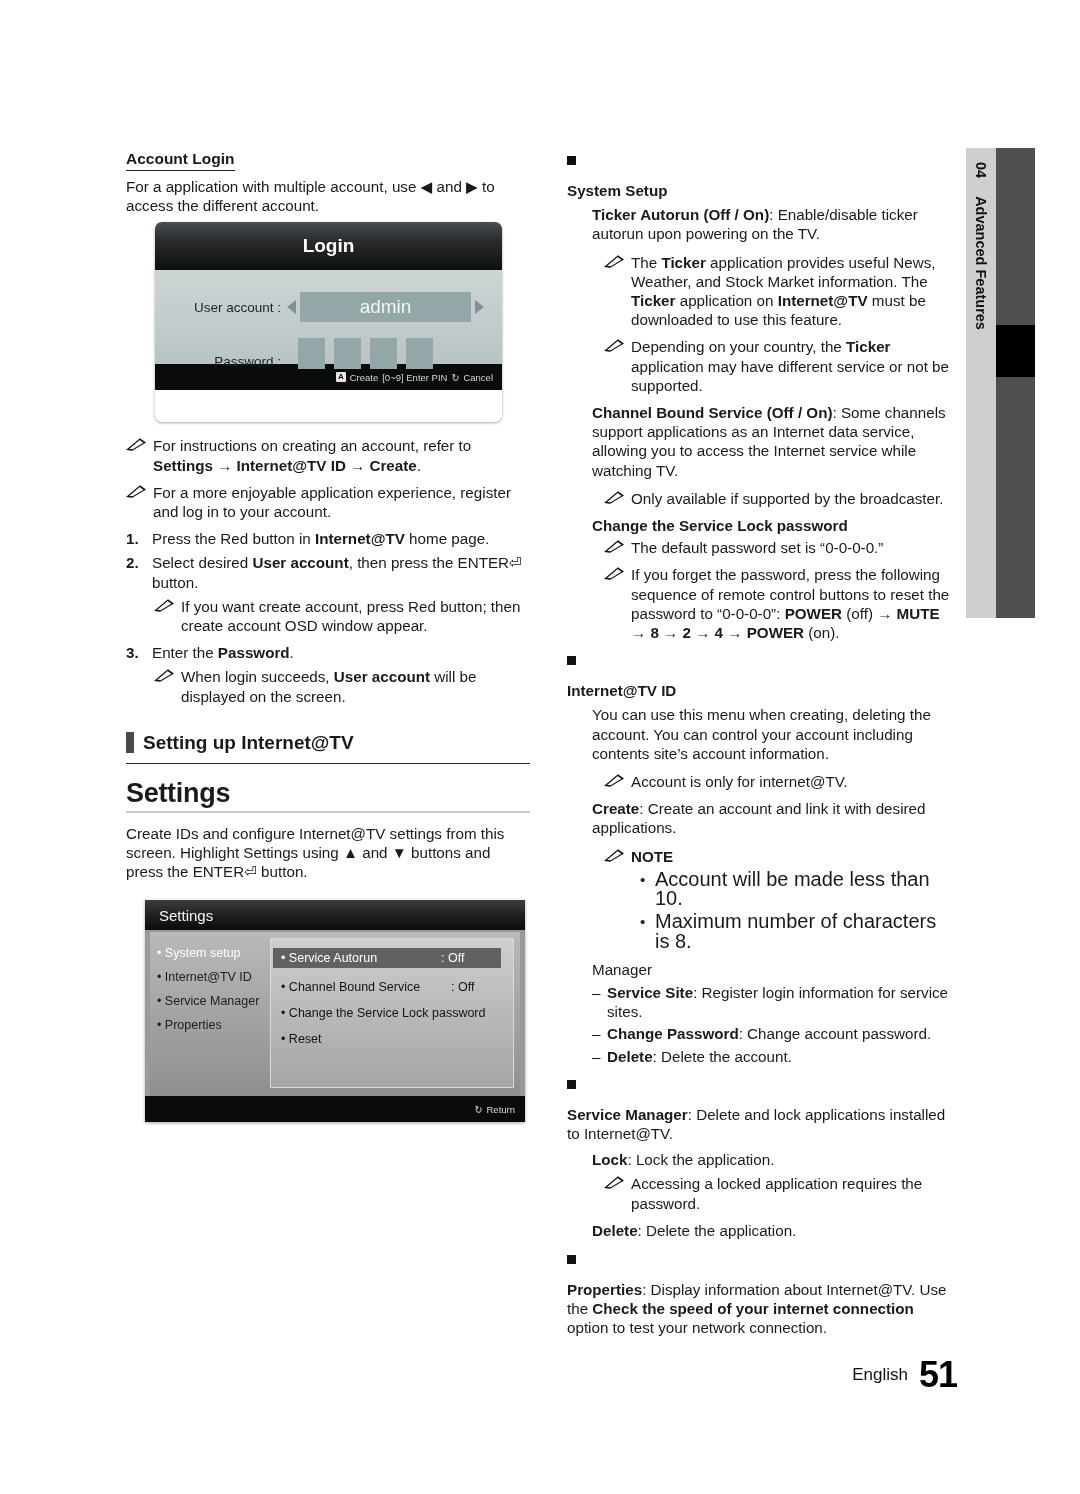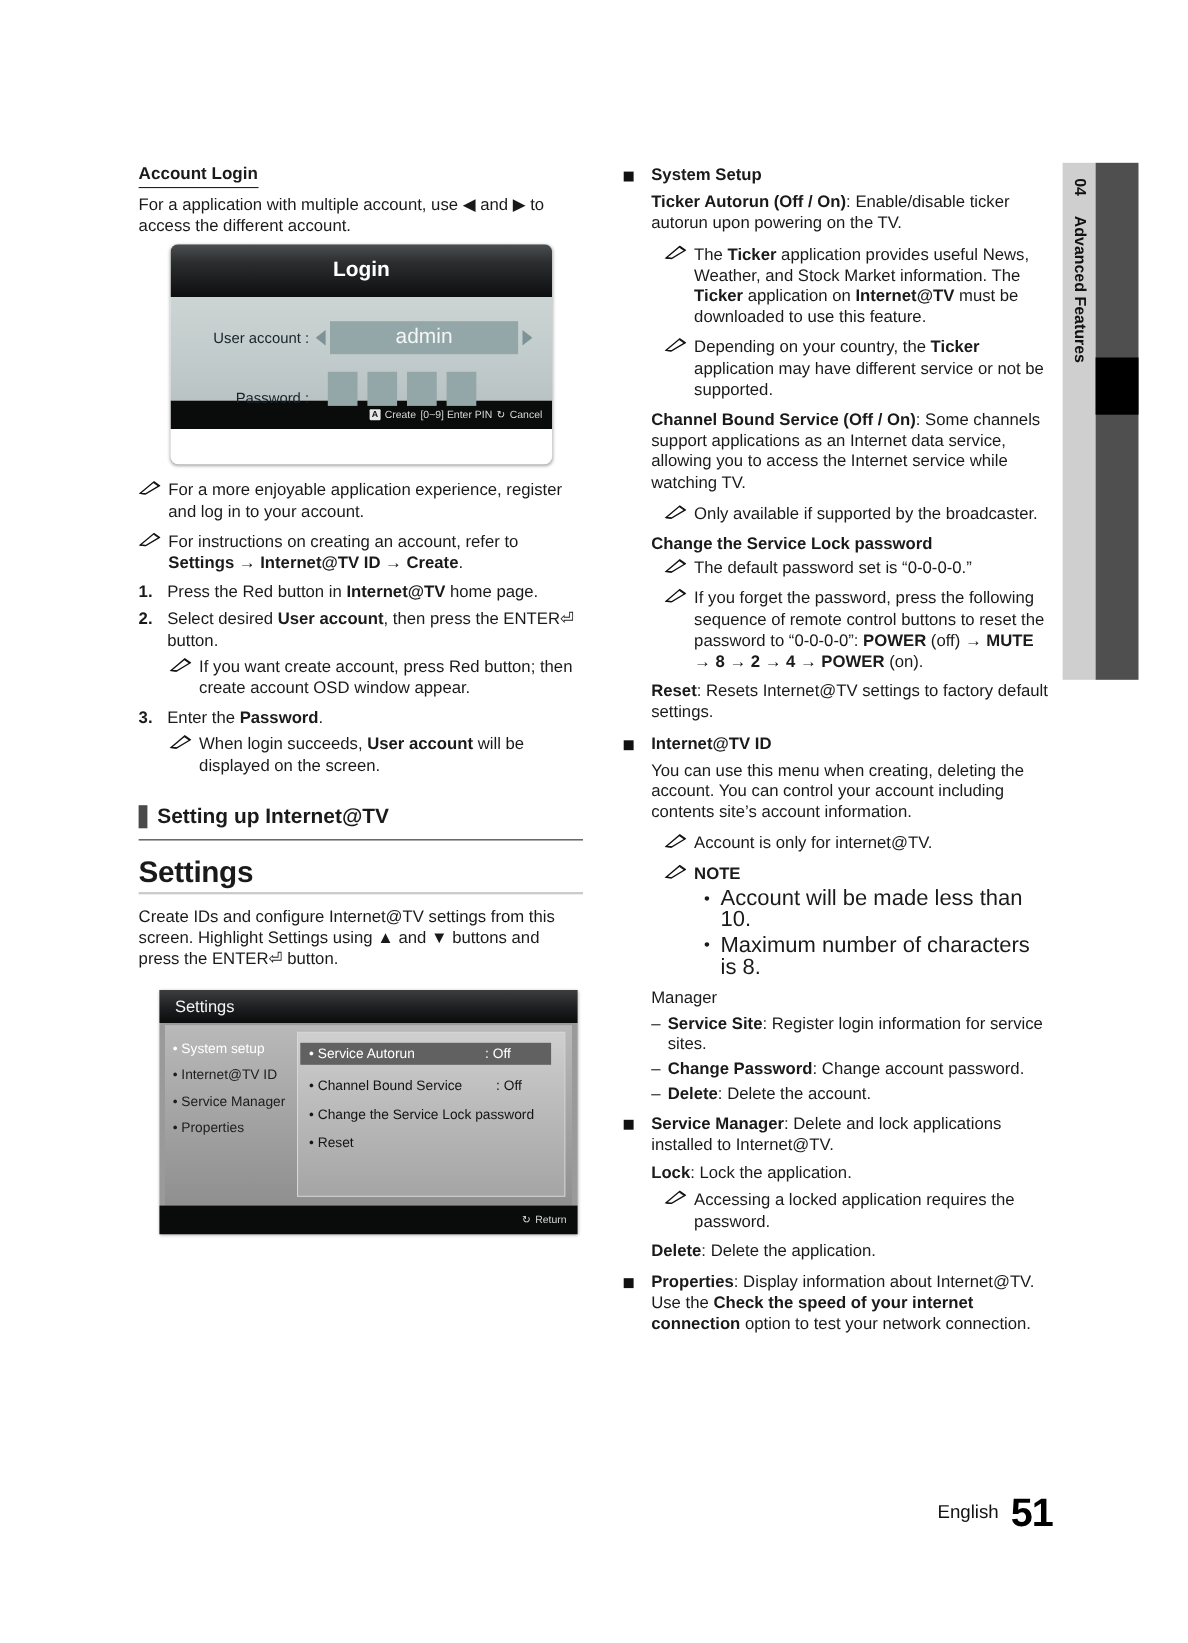--- a/index.html
+++ b/index.html
@@ -30,21 +30,21 @@
   .note .ntext{flex:1 1 auto;font-size:15.2px;line-height:19.2px;}
   .note.ind{margin-left:28px;}
   .note.ind2{margin-left:12px;}
 
   
   .num{display:flex;margin-bottom:5px;}
   .num .n{flex:0 0 26px;font-weight:bold;font-size:15.2px;line-height:19.2px;}
   .num .ntxt{flex:1 1 auto;font-size:15.2px;line-height:19.2px;}
 
   
-  .sq{display:flex;margin-bottom:5px;}
+  .sq{display:flex;margin-bottom:5px;flex-direction:column;}
   .sq .mk{flex:0 0 25px;padding-top:6px;}
   .sq .mk i{display:block;width:9px;height:9px;background:#111;}
   .sq .sqtxt{flex:1 1 auto;font-size:15.2px;line-height:19.2px;}
 
   
   .dash{display:flex;margin-bottom:3px;}
   .dash .dk{flex:0 0 15px;font-size:15.2px;line-height:19.2px;}
   .dash .dtxt{flex:1 1 auto;font-size:15.2px;line-height:19.2px;}
 
   
@@ -148,32 +148,32 @@
     <div style="height:212px"></div>
 
     <div class="note">
       <span class="pencil">
         <svg width="20" height="13" viewBox="0 0 20 13">
             <path d="M1.5 11.5 L14 1 L19 4.5 L6.5 12 Z" fill="none" stroke="#111" stroke-width="1.2"></path>
             <path d="M1.5 11.5 L5.4 11.9 L6.5 12" fill="none" stroke="#111" stroke-width="1.2"></path>
             <path d="M13.6 1.6 L18.5 5.0" stroke="#111" stroke-width="1"></path>
           </svg>
       </span>
-      <span class="ntext">For a more enjoyable application experience, register and log in to your account.</span>
+      <span class="ntext"><span>For instructions on creating an account, refer to </span><span class="b">Settings → Internet@TV ID → Create</span>.</span>
     </div>
 
     <div class="note">
       <span class="pencil">
         <svg width="20" height="13" viewBox="0 0 20 13">
             <path d="M1.5 11.5 L14 1 L19 4.5 L6.5 12 Z" fill="none" stroke="#111" stroke-width="1.2"></path>
             <path d="M1.5 11.5 L5.4 11.9 L6.5 12" fill="none" stroke="#111" stroke-width="1.2"></path>
             <path d="M13.6 1.6 L18.5 5.0" stroke="#111" stroke-width="1"></path>
           </svg>
       </span>
-      <span class="ntext"><span>For instructions on creating an account, refer to </span><span class="b">Settings → Internet@TV ID → Create</span>.</span>
+      <span class="ntext">For a more enjoyable application experience, register and log in to your account.</span>
     </div>
 
     <div class="num">
       <span class="n">1.</span>
       <span class="ntxt"><span>Press the Red button in </span><span class="b">Internet@TV</span><span> home page.</span></span>
     </div>
 
     <div class="num">
       <span class="n">2.</span>
       <span class="ntxt"><span>Select desired </span><span class="b">User account</span><span>, then press the ENTER⏎ button.</span></span>
@@ -352,21 +352,20 @@
         <span class="pencil">
           <svg width="20" height="13" viewBox="0 0 20 13">
               <path d="M1.5 11.5 L14 1 L19 4.5 L6.5 12 Z" fill="none" stroke="#111" stroke-width="1.2"></path>
               <path d="M1.5 11.5 L5.4 11.9 L6.5 12" fill="none" stroke="#111" stroke-width="1.2"></path>
               <path d="M13.6 1.6 L18.5 5.0" stroke="#111" stroke-width="1"></path>
             </svg>
         </span>
         <span class="ntext">If you forget the password, press the following sequence of remote control buttons to reset the password to “0-0-0-0”: <b>POWER</b> (off) → <b>MUTE</b> → <b>8</b> → <b>2</b> → <b>4</b> → <b>POWER</b> (on).</span>
       </div>
 
-      <p class="para"><span class="b">Reset</span><span>: Resets Internet@TV settings to factory default settings.</span></p>
     </div>
 
     <div class="sq">
       <span class="mk">
           <i></i>
         </span>
       <span class="sqtxt b">Internet@TV ID</span>
     </div>
 
     <div class="indent-blk">
@@ -376,20 +375,21 @@
         <span class="pencil">
           <svg width="20" height="13" viewBox="0 0 20 13">
               <path d="M1.5 11.5 L14 1 L19 4.5 L6.5 12 Z" fill="none" stroke="#111" stroke-width="1.2"></path>
               <path d="M1.5 11.5 L5.4 11.9 L6.5 12" fill="none" stroke="#111" stroke-width="1.2"></path>
               <path d="M13.6 1.6 L18.5 5.0" stroke="#111" stroke-width="1"></path>
             </svg>
         </span>
         <span class="ntext">Account is only for internet@TV.</span>
       </div>
 
+      <p class="para"><span class="b">Create</span><span>: Create an account and link it with desired applications.</span></p>
 
       <div class="note ind2" style="margin-bottom:4px">
         <span class="pencil">
           <svg width="20" height="13" viewBox="0 0 20 13">
               <path d="M1.5 11.5 L14 1 L19 4.5 L6.5 12 Z" fill="none" stroke="#111" stroke-width="1.2"></path>
               <path d="M1.5 11.5 L5.4 11.9 L6.5 12" fill="none" stroke="#111" stroke-width="1.2"></path>
               <path d="M13.6 1.6 L18.5 5.0" stroke="#111" stroke-width="1"></path>
             </svg>
         </span>
         <span class="ntext b">NOTE</span>

